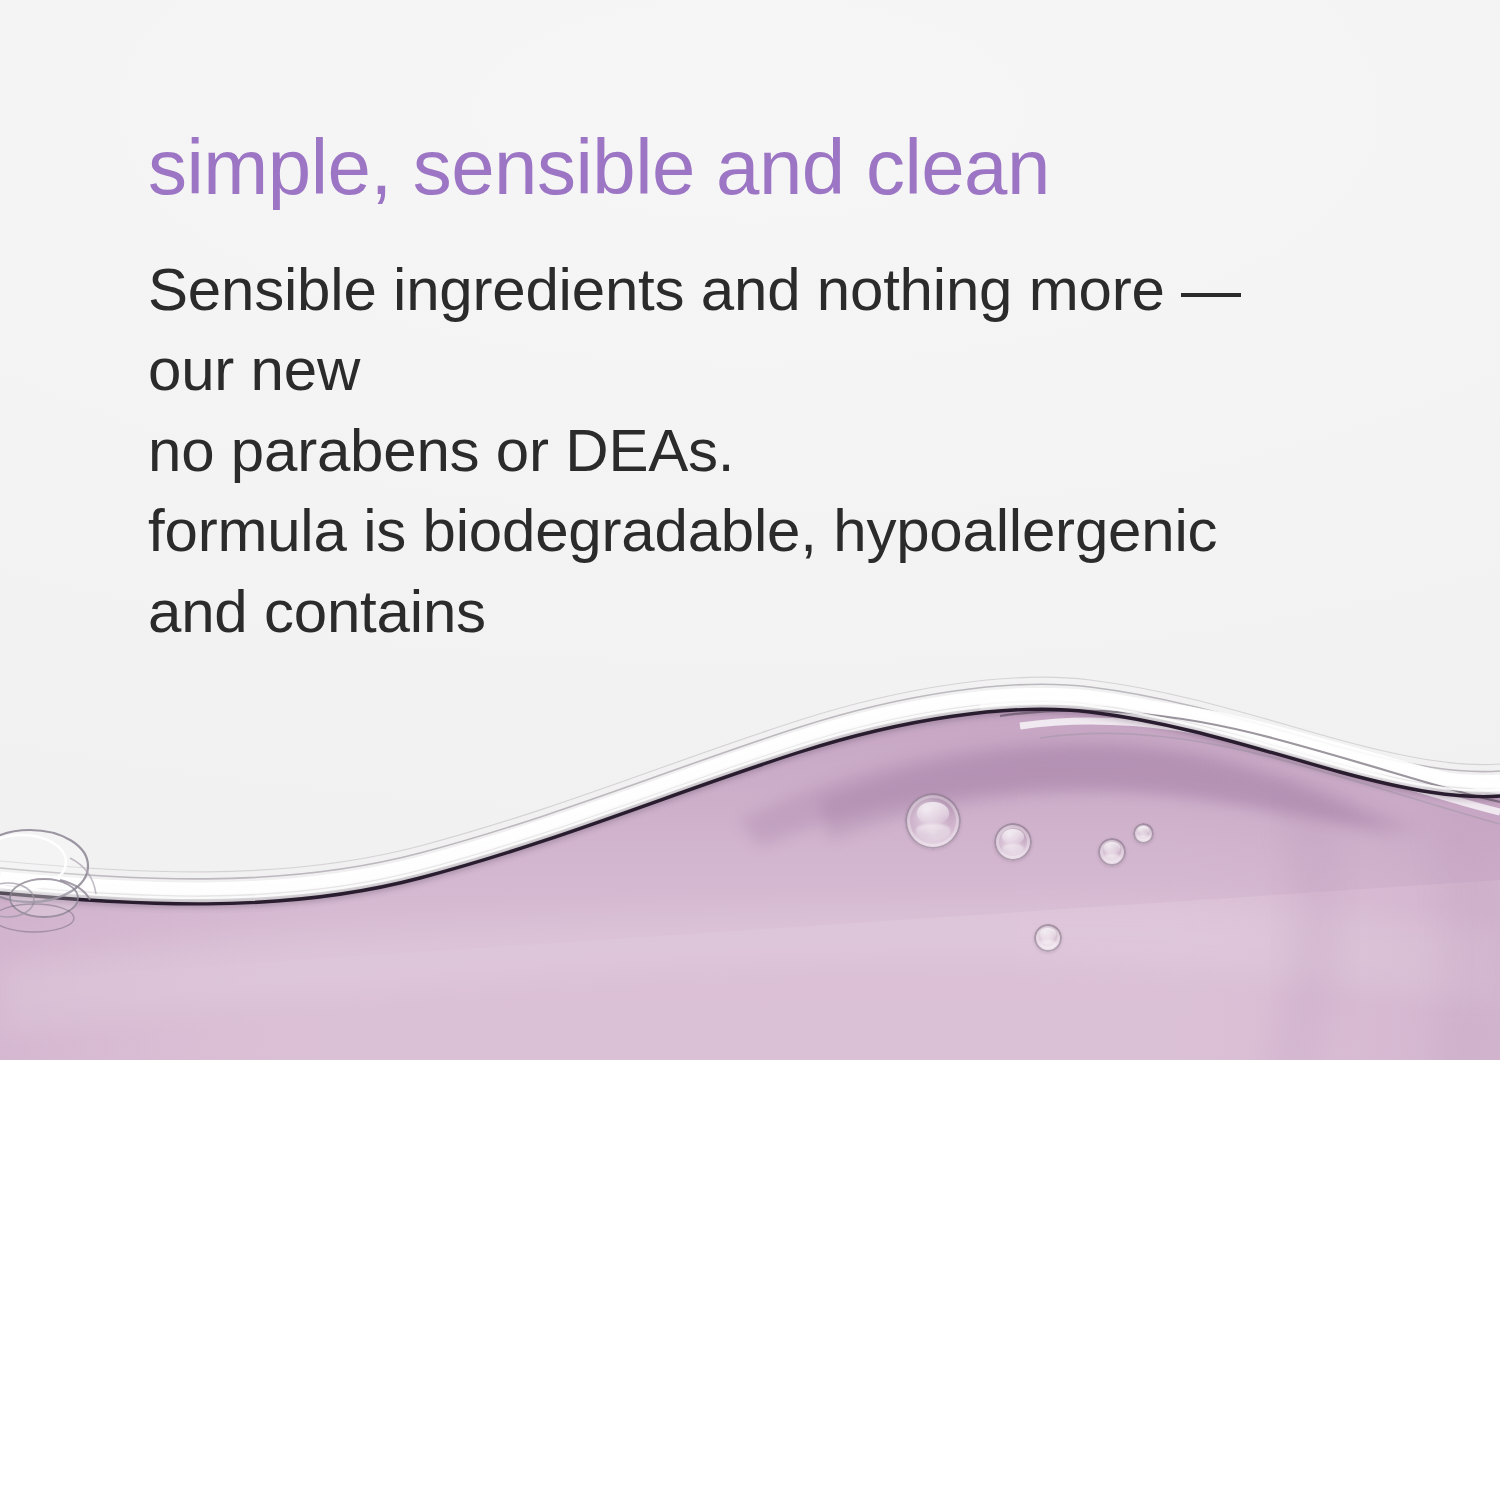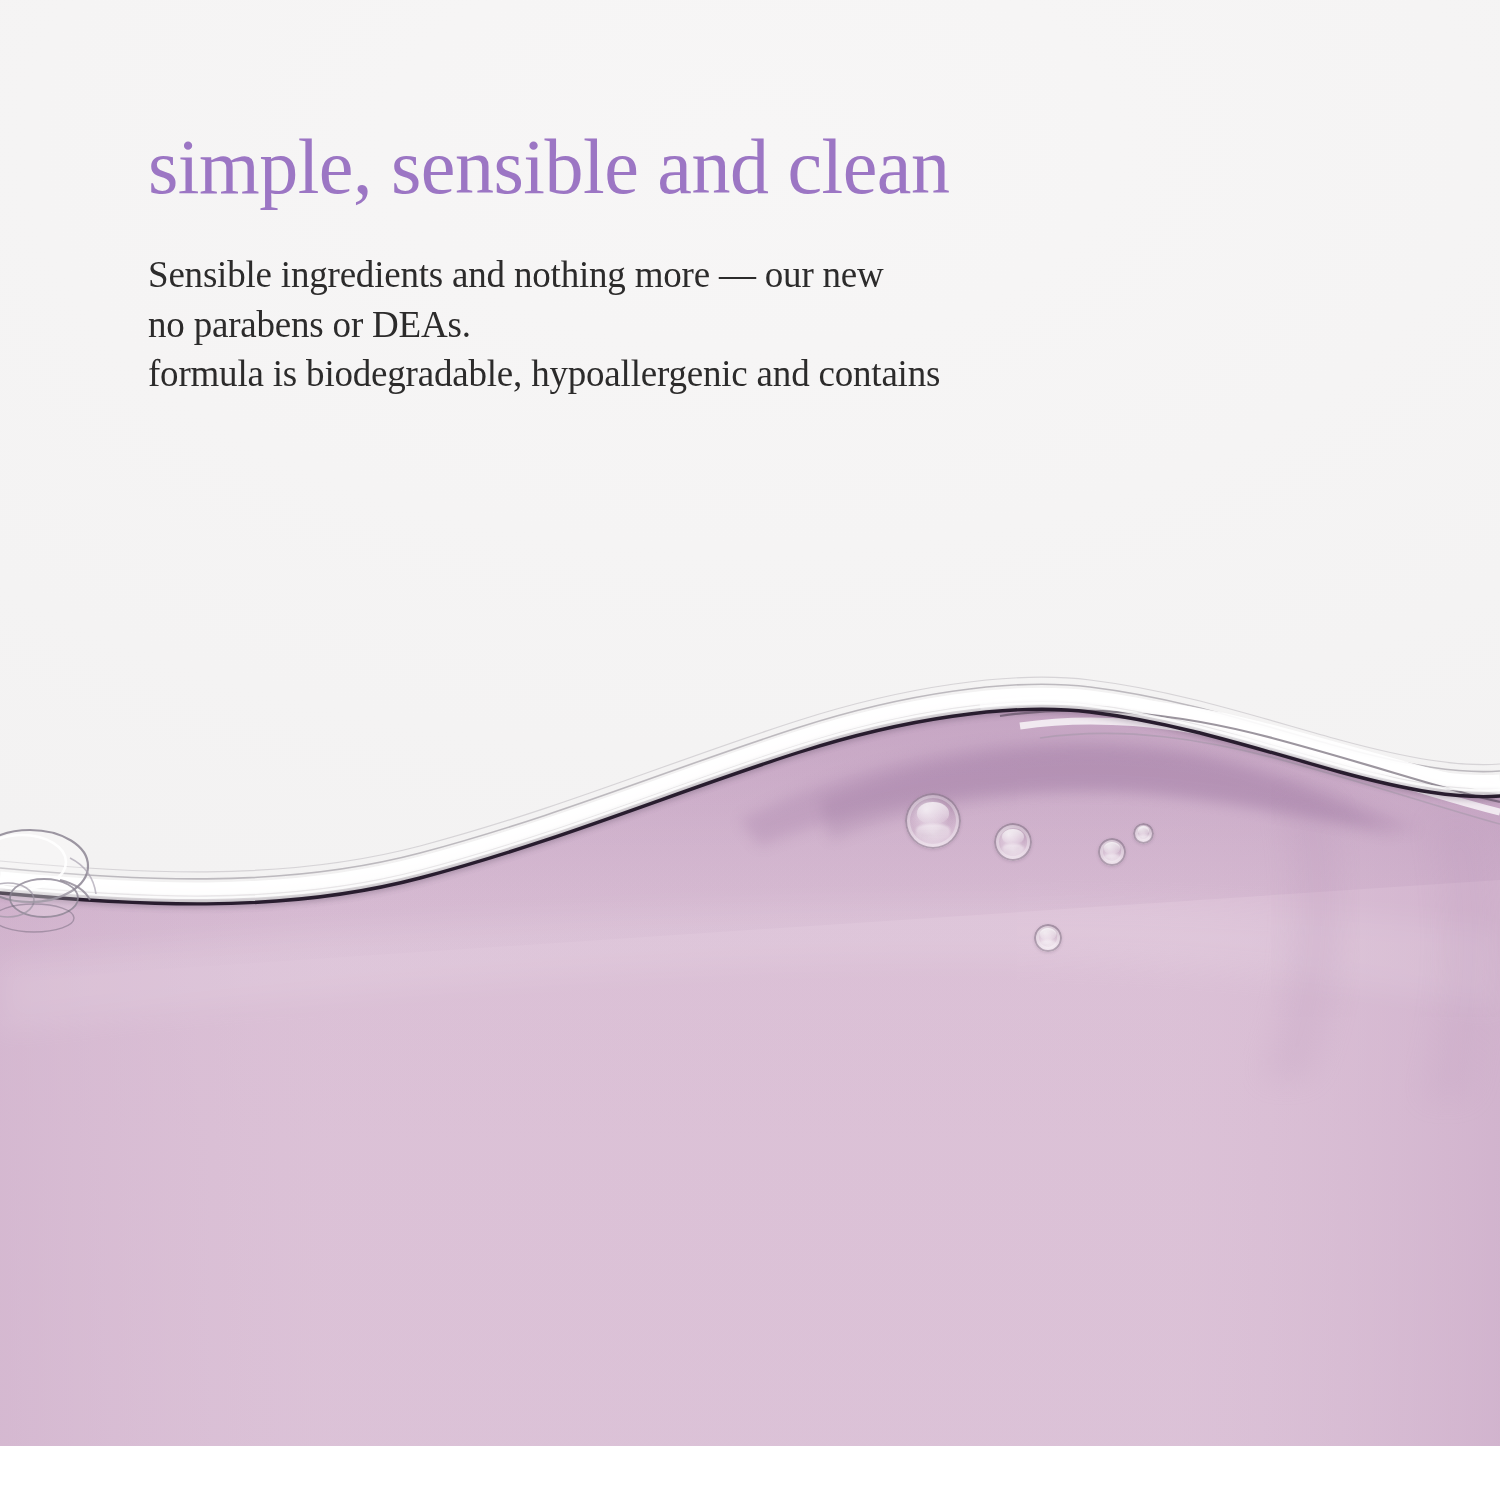--- a/index.html
+++ b/index.html
@@ -4,24 +4,24 @@
 <title>simple, sensible and clean</title>
 <style>
   html, body {
     margin: 0;
     padding: 0;
     background: #ffffff;
   }
   #stage {
     position: relative;
     width: 1500px;
-    height: 1446px;
+    height: 1060px;
     overflow: hidden;
     background: #f5f4f3;
-    font-family: Liberation Serif, serif;
+    font-family: Liberation Sans, sans-serif;
   }
 
   
   .bg-tone {
     position: absolute;
     inset: 0;
     background:
       radial-gradient(ellipse 120% 70% at 50% 10%, #f7f6f6 0%, #f4f3f3 60%, #f2f1f1 100%);
     pointer-events: none;
   }
@@ -38,21 +38,21 @@
     font-size: 78px;
     line-height: 1.0;
     font-weight: 300;
     letter-spacing: -0.5px;
     color: #9c76c4;
     white-space: nowrap;
   }
   .subcopy {
     margin: 0;
     padding-top: 44px;
-    font-size: 37px;
+    font-size: 60px;
     line-height: 1.34;
     font-weight: 300;
     letter-spacing: -0.2px;
     color: #2c2b2b;
     max-width: 1180px;
   }
   .subcopy .ln { display: block; }
 
   
   .liquid-wrap {

